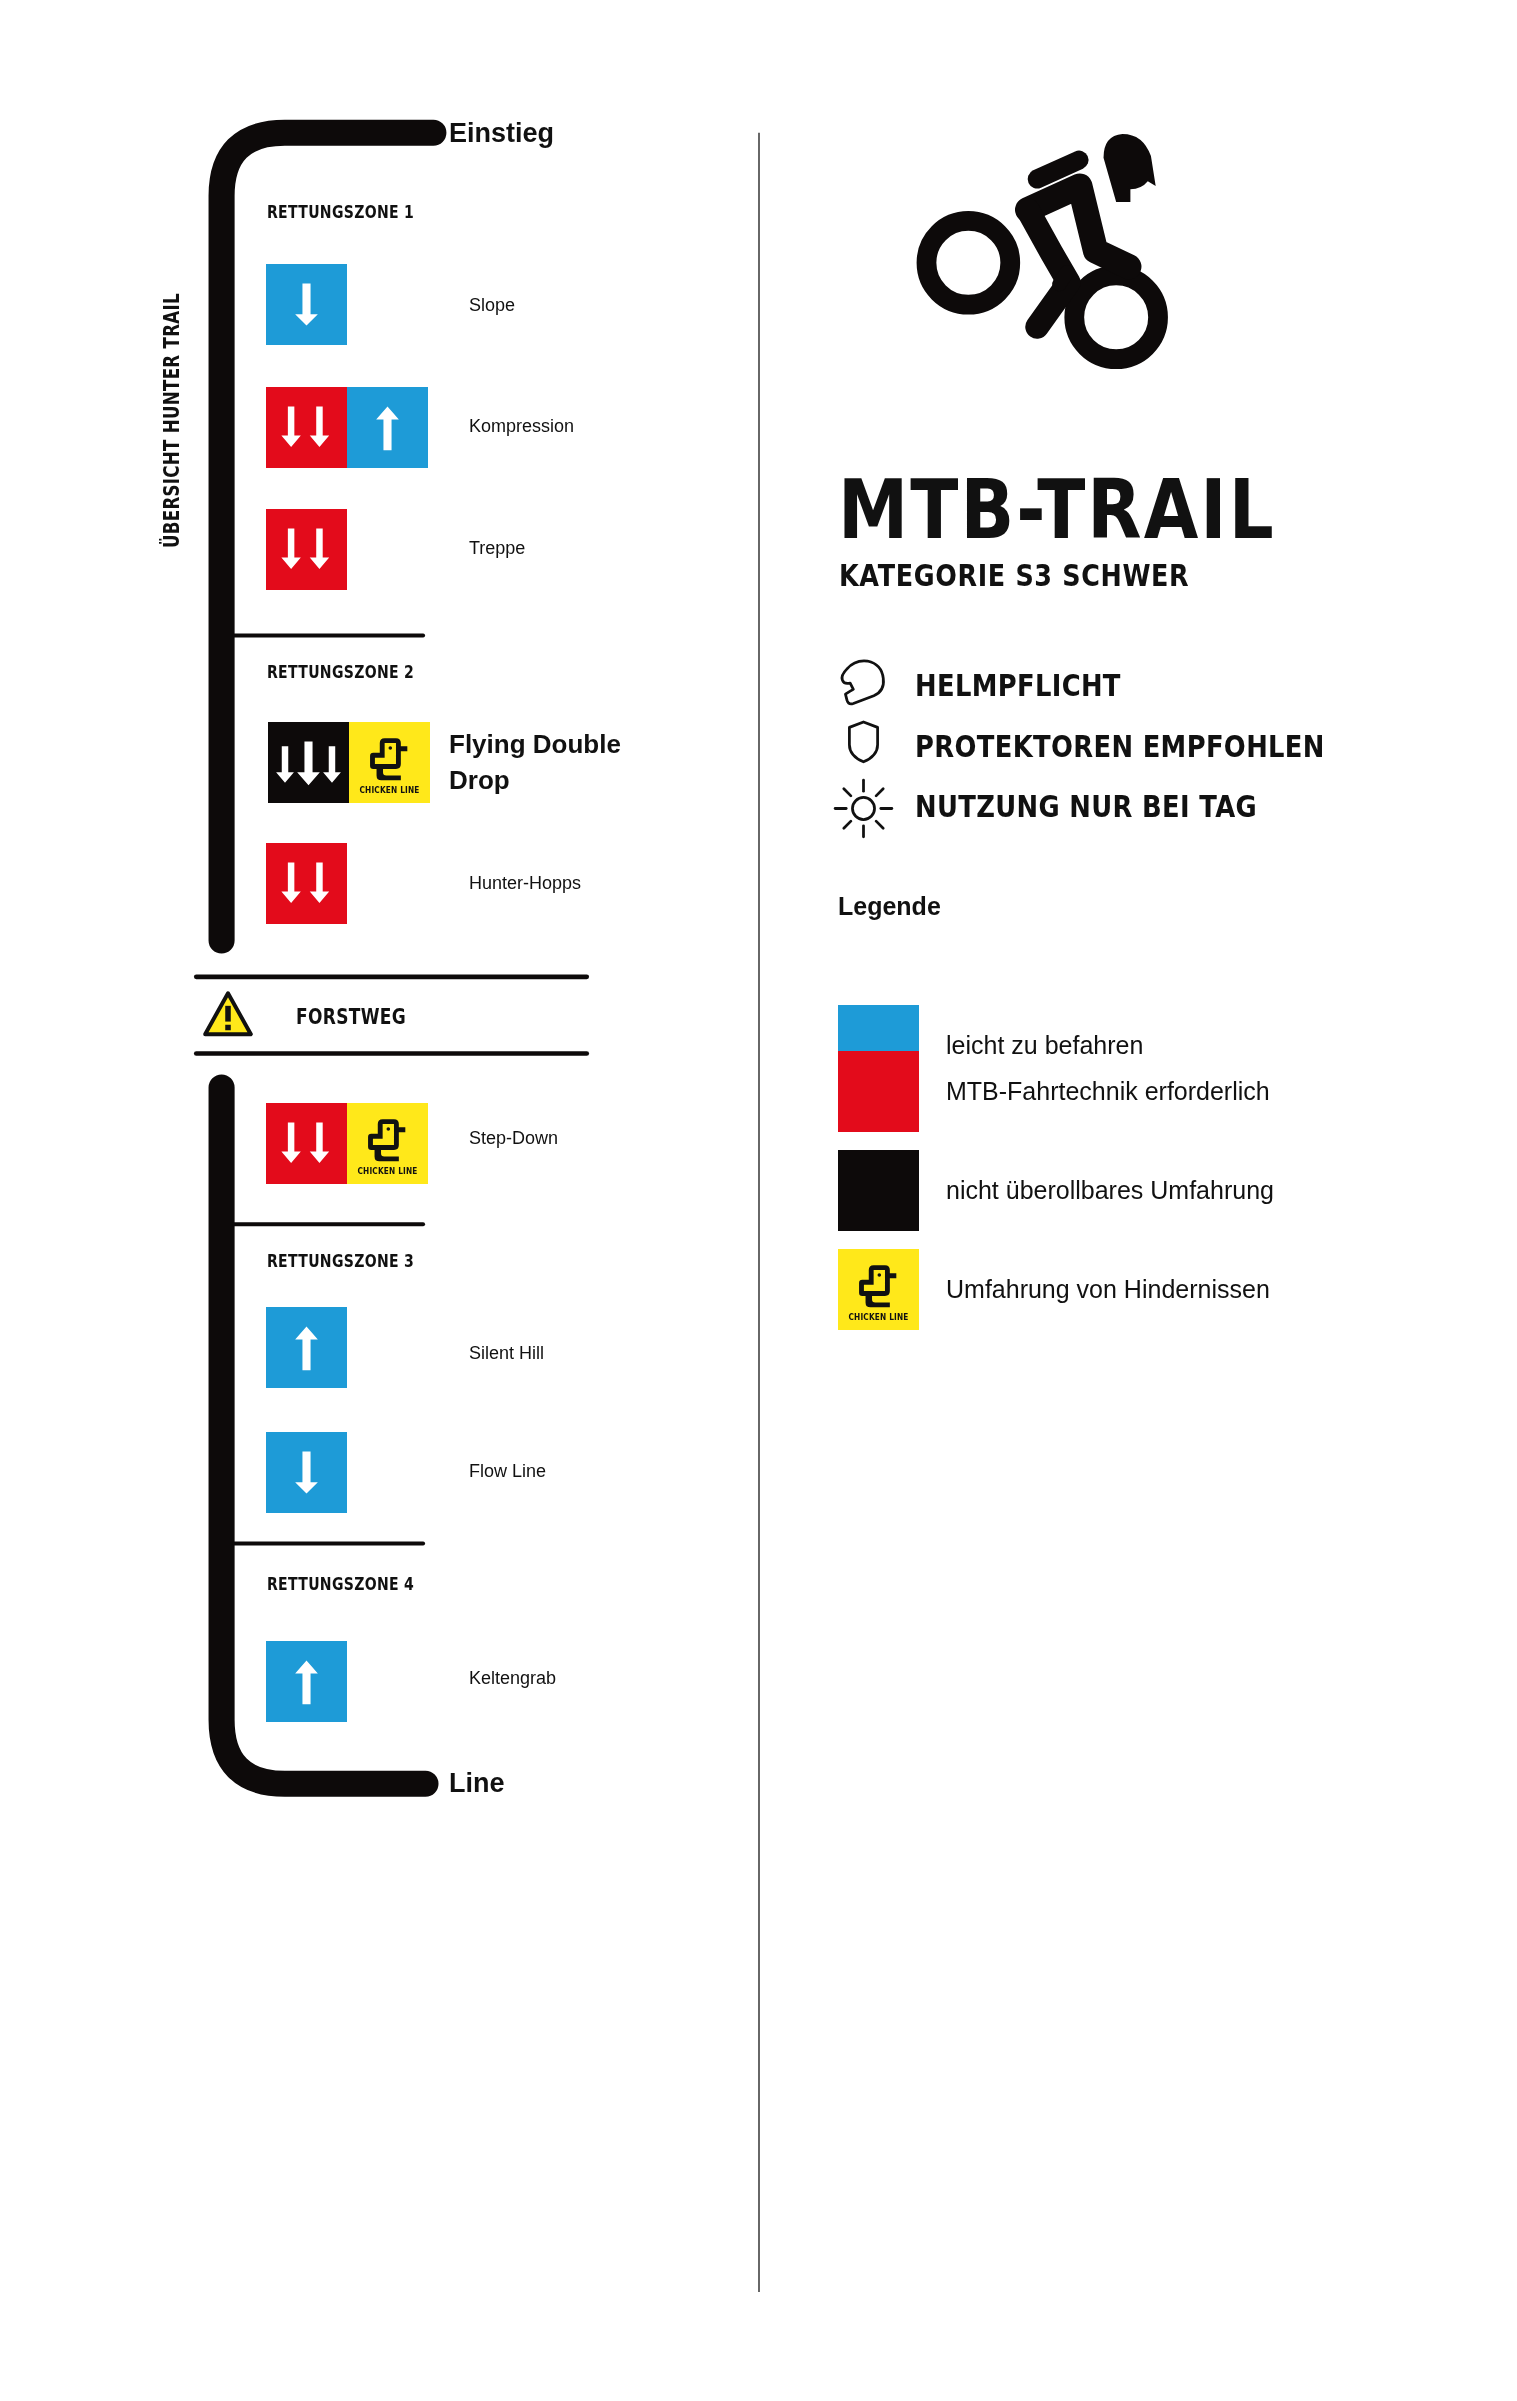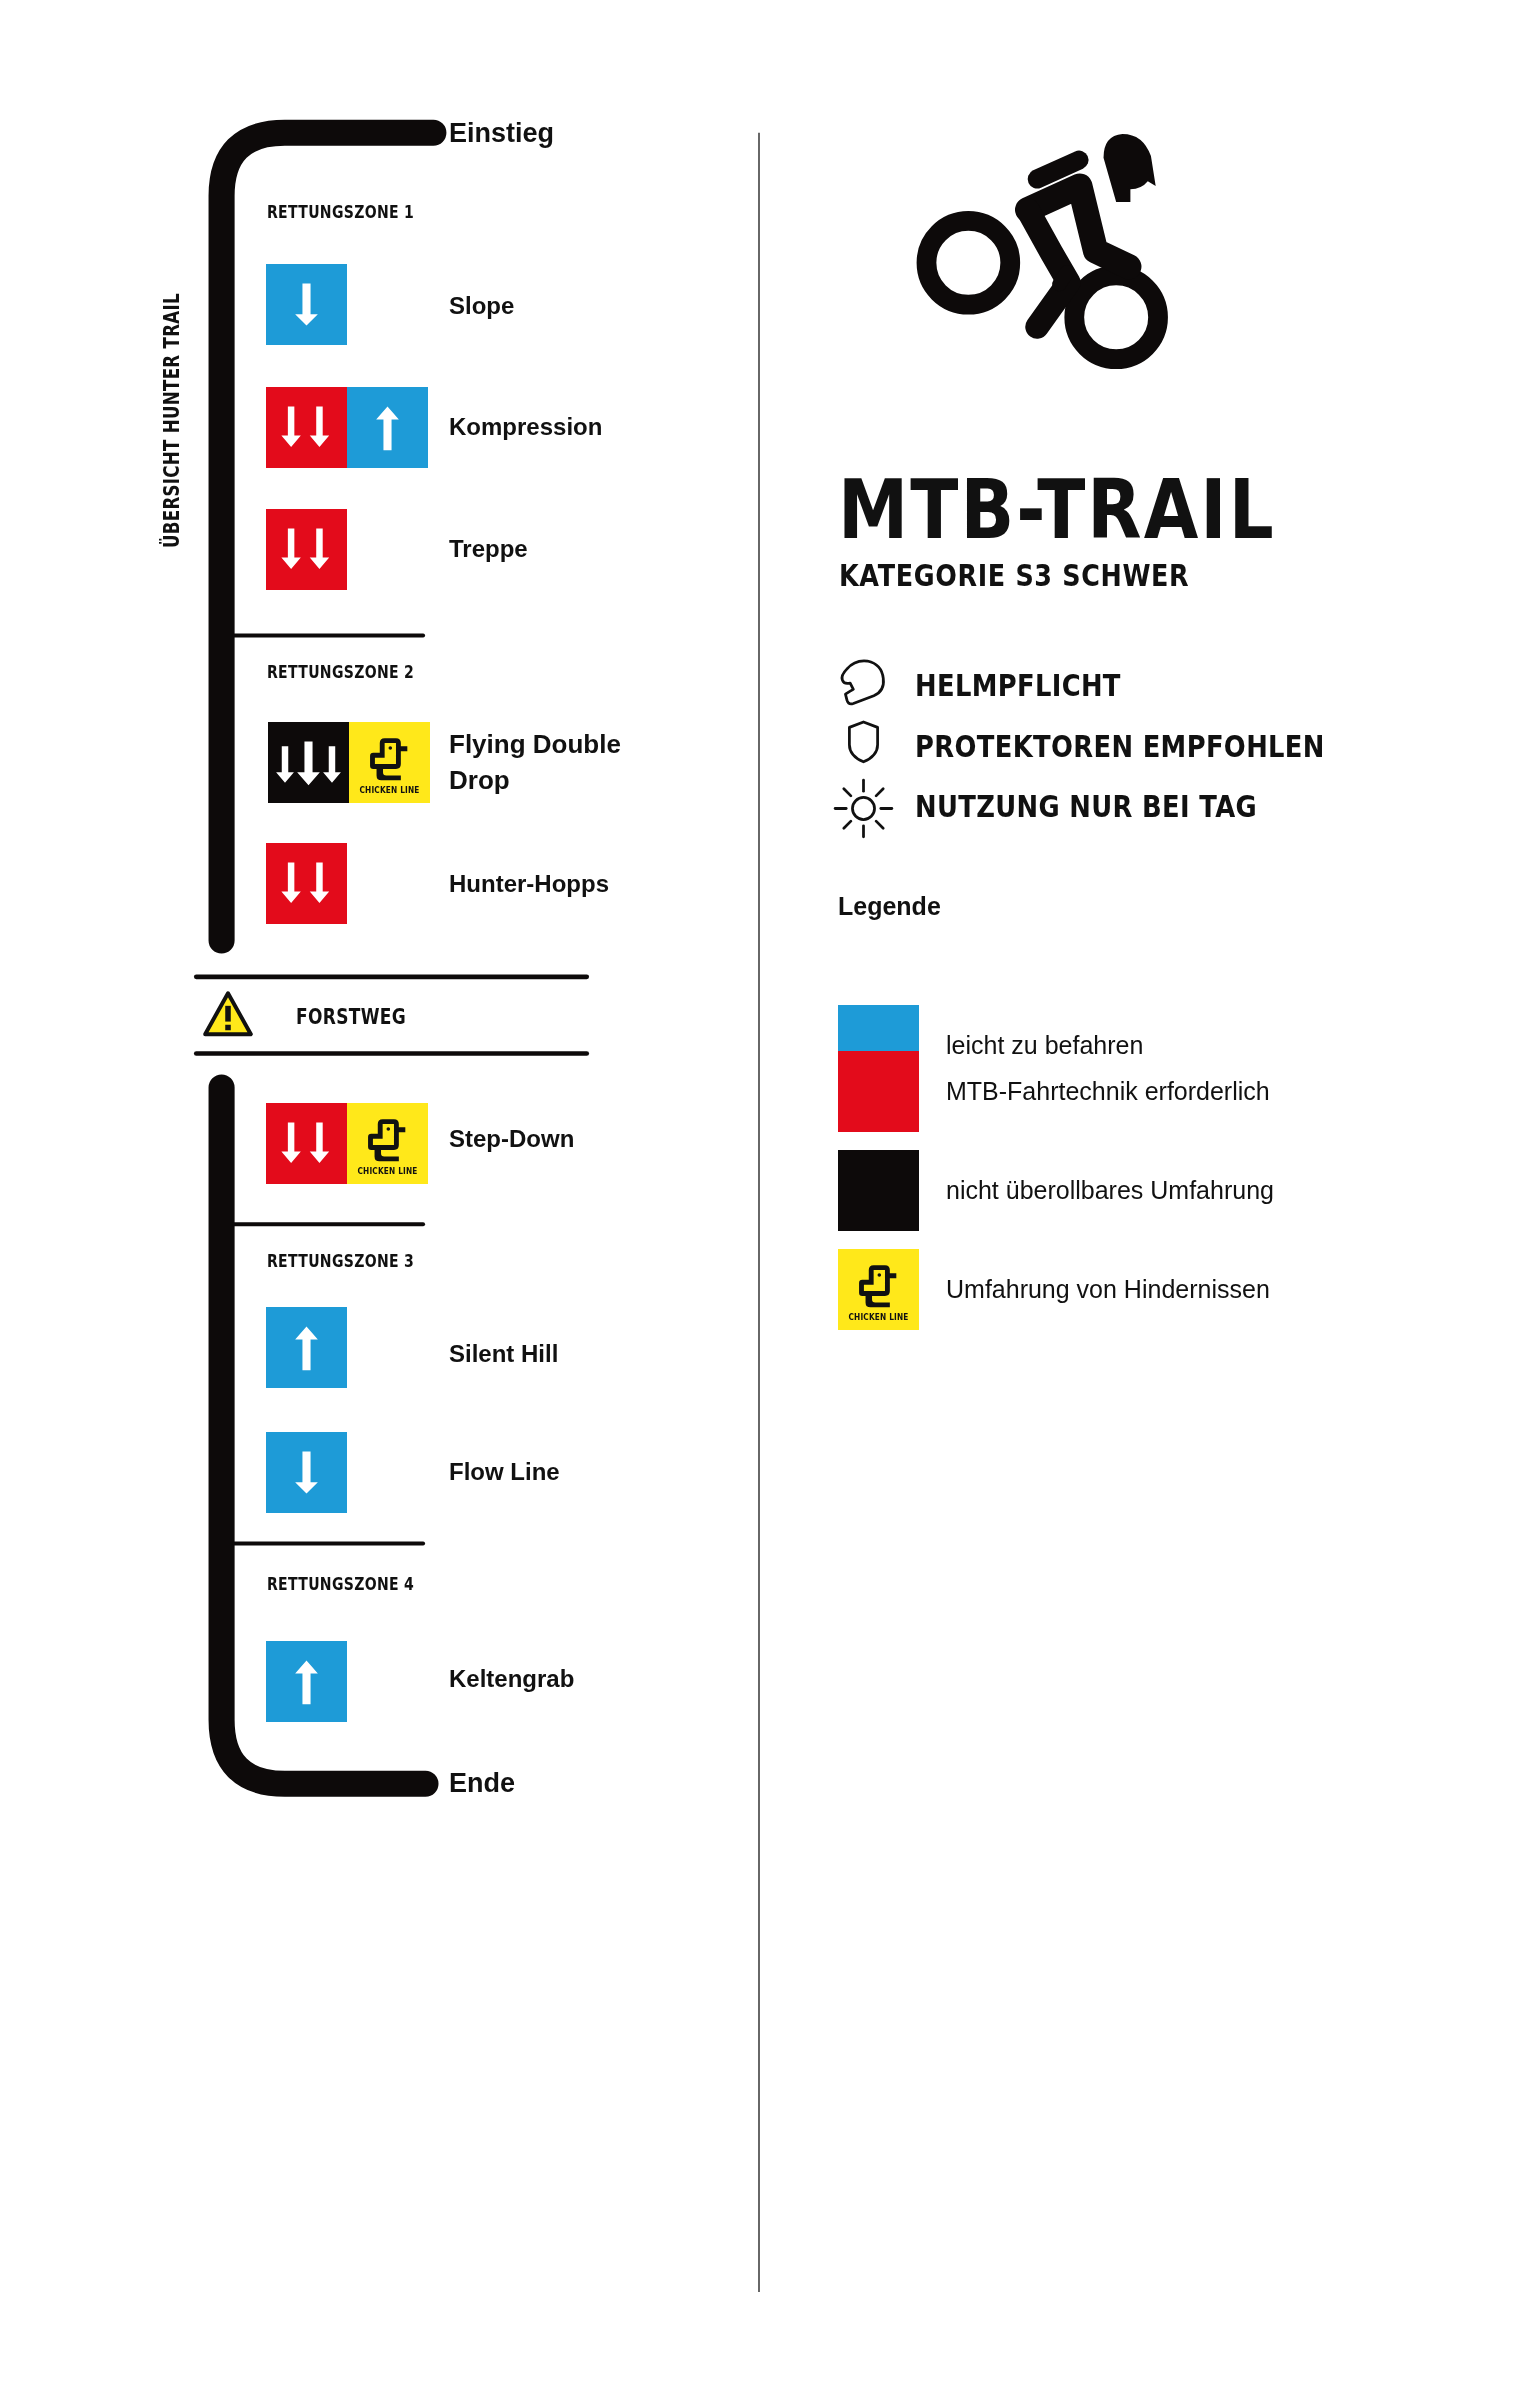--- a/index.html
+++ b/index.html
@@ -1,21 +1,21 @@
 <!DOCTYPE html>
 <html style="font-size:12.6px"><head>
 <meta charset="utf-8">
 <style>
   html, body { margin:0; padding:0; background:#ffffff; }
   body { width:1518px; height:2401px; position:relative; overflow:hidden; font-family:"Liberation Sans", sans-serif; color:#111; }
   .abs { position:absolute; }
   .cond { font-family:"DejaVu Sans", sans-serif; font-weight:bold; transform-origin:0 50%; white-space:nowrap; letter-spacing:0.4px; }
   .track-svg { position:absolute; left:0; top:0; }
   .zone-label { position:absolute; left:267px; font-size:18px; line-height:19px; transform:scaleX(0.78); }
-  .item-label { position:absolute; left:449px; font-size:24px; font-weight:bold; line-height:35px; white-space:nowrap; }
+  .item-label { position:absolute; left:469px; font-size:18px; font-weight:normal; line-height:35px; white-space:nowrap; }
   .endpoint { position:absolute; font-size:27px; font-weight:bold; line-height:32px; }
   .box { position:absolute; width:81px; height:81px; }
   .box svg { width:100%; height:100%; display:block; }
   .blue { background:#1e9bd7; }
   .red { background:#e30b1b; }
   .black { background:#0d0a0a; }
   .yellow { background:#ffe81a; }
   .chicken-text { position:absolute; left:0; right:0; bottom:8px; text-align:center; font-family:"DejaVu Sans", sans-serif; font-weight:bold; font-size:8.7px; letter-spacing:0.2px; color:#111; transform:scaleX(0.85); }
   .rule-text { position:absolute; left:915px; font-size:30px; line-height:32px; transform:scaleX(0.86); }
   .legend-title { position:absolute; left:838px; top:892px; font-size:25px; font-weight:bold; }
@@ -40,21 +40,21 @@
   <line x1="296" y1="1549" x2="535" y2="1549" stroke="#0d0a0a" stroke-width="5" stroke-linecap="round"></line>
 
   <line x1="296" y1="1953" x2="535" y2="1953" stroke="#0d0a0a" stroke-width="5" stroke-linecap="round"></line>
 
   <line x1="960" y1="168" x2="960" y2="2900" stroke="#666666" stroke-width="2.5"></line>
 </svg>
 
 <div class="abs cond" style="left:160px; top:548px; font-size:21.3px; line-height:24px; transform-origin:0 0; transform:rotate(-90deg) scaleX(0.78);">ÜBERSICHT HUNTER TRAIL</div>
 
 <div class="endpoint" style="left:449px; top:117px;">Einstieg</div>
-<div class="endpoint" style="left:449px; top:1767px;">Ende</div>
+<div class="endpoint" style="left:449px; top:1767px;">Line</div>
 
 <div class="zone-label cond" style="top:202px;">RETTUNGSZONE 1</div>
 <div class="zone-label cond" style="top:662px;">RETTUNGSZONE 2</div>
 <div class="zone-label cond" style="top:1251px;">RETTUNGSZONE 3</div>
 <div class="zone-label cond" style="top:1574px;">RETTUNGSZONE 4</div>
 
 <div class="box blue" style="left:266px; top:264px;">
   <svg viewBox="0 0 100 100">
       <path d="M45 24 H55 V62 H64 L50 76 L36 62 H45 Z" fill="#fff"></path>
     </svg>

